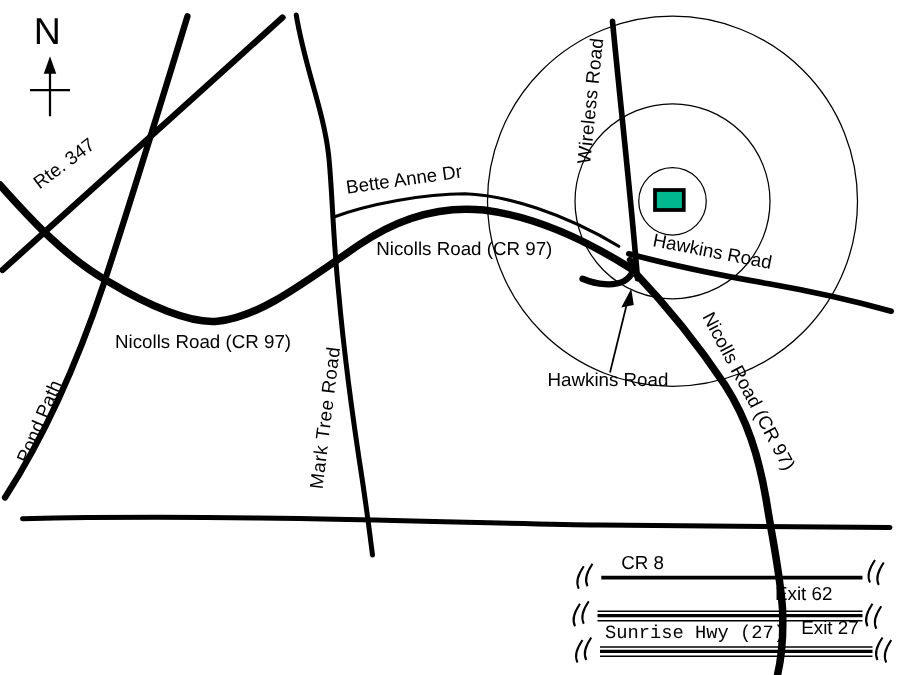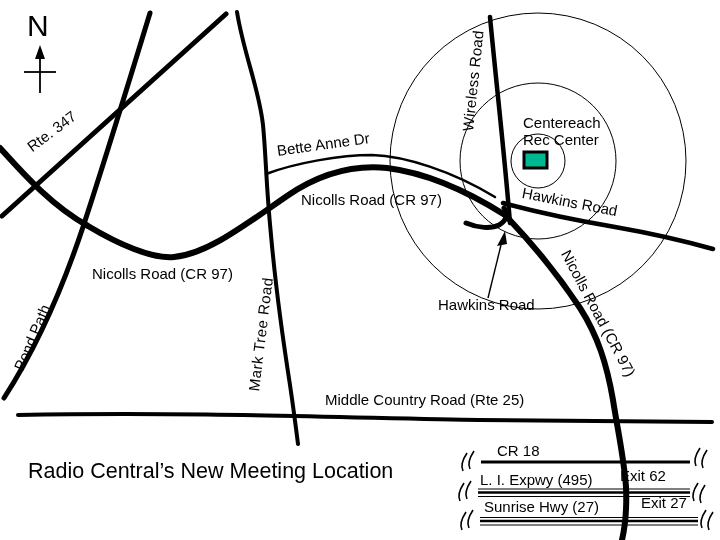--- a/index.html
+++ b/index.html
@@ -19,21 +19,21 @@
   .wireless{left:476px;top:115px;transform:rotate(-84deg);transform-origin:left bottom;letter-spacing:.3px;}
   .centereach{left:523px;top:115px;line-height:16.5px;}
   .hawkins{left:524px;top:184px;transform:rotate(11deg);transform-origin:left top;}
   .nicolls-south{left:573px;top:247px;transform:rotate(62deg);transform-origin:left top;}
   .trafficlight{left:438px;top:296px;}
   .middlecountry{left:325px;top:391px;}
   .title{left:28px;top:458px;font-size:21.5px;line-height:26px;}
   .cr16{left:497px;top:442px;}
   .lie{left:480px;top:471px;}
   .exit62{left:620px;top:467px;}
-  .sunrise{left:484px;top:498px;}
+  .sunrise{left:484px;top:498px;font-family:Liberation Mono, monospace;}
   .exit51{left:641px;top:494px;}
 </style>
 </head>
 <body>
 
 <div id="canvas">
 
   <svg id="map-svg" width="720" height="540" viewBox="0 0 720 540">
 
     <g fill="none" stroke="#000" stroke-width="1">
@@ -101,30 +101,23 @@
   </svg>
 
   <div class="lbl north">N</div>
   <div class="lbl rte347">Rte. 347</div>
   <div class="lbl pondpath">Pond Path</div>
   <div class="lbl marktree">Mark Tree Road</div>
   <div class="lbl betteanne">Bette Anne Dr</div>
   <div class="lbl nicolls-west">Nicolls Road (CR 97)</div>
   <div class="lbl nicolls-center">Nicolls Road (CR 97)</div>
   <div class="lbl wireless">Wireless Road</div>
-  <div class="lbl centereach">
-    <div>Centereach</div>
-    <div>Rec Center</div>
-  </div>
   <div class="lbl hawkins">Hawkins Road</div>
   <div class="lbl nicolls-south">Nicolls Road (CR 97)</div>
   <div class="lbl trafficlight">
     <div>Hawkins Road</div>
   </div>
-  <div class="lbl middlecountry">Middle Country Road (Rte 25)</div>
-  <div class="lbl title">Radio Central’s New Meeting Location</div>
-  <div class="lbl cr16">CR 18</div>
-  <div class="lbl lie">L. I. Expwy (495)</div>
+  <div class="lbl cr16">CR 8</div>
   <div class="lbl exit62">Exit 62</div>
   <div class="lbl sunrise">Sunrise Hwy (27)</div>
   <div class="lbl exit51">Exit 27</div>
 
 </div>
 
 </body></html>

